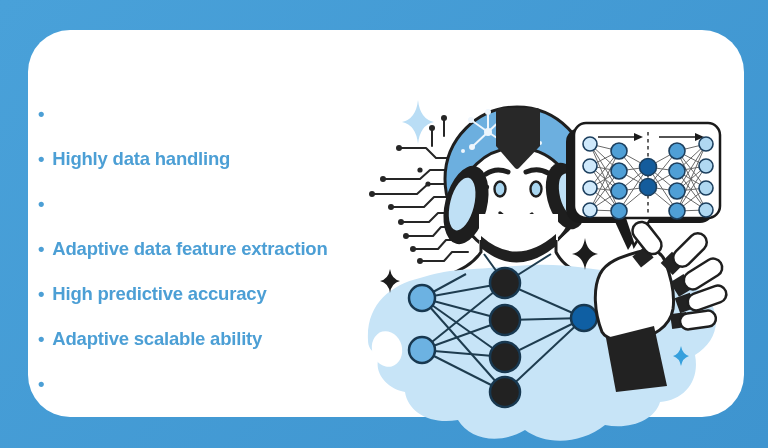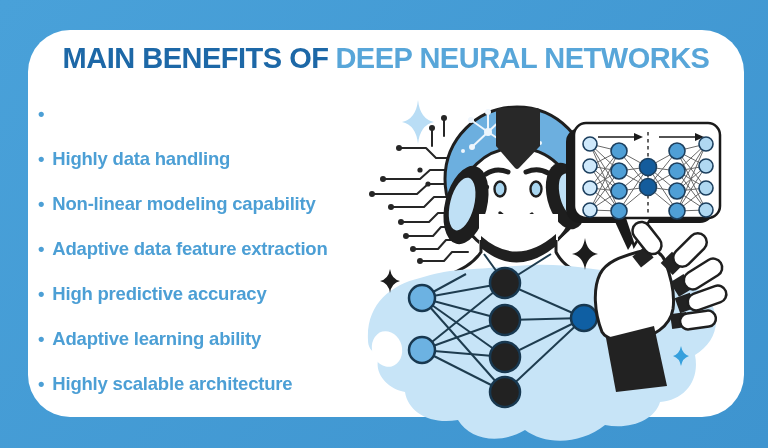--- a/index.html
+++ b/index.html
@@ -18,51 +18,46 @@
                letter-spacing:-0.2px;white-space:nowrap;}
   .benefits .bullet{margin-right:8px;}
   svg.illu{position:absolute;left:0;top:0;pointer-events:none;}
 </style>
 </head>
 <body>
 
 <div class="stage">
   <div class="card"></div>
 
-  <div class="title">
-    <span class="t-prefix">MAIN BENEFITS OF</span><span class="t-accent">DEEP NEURAL NETWORKS</span>
-  </div>
 
   <ul class="benefits">
     <li>
         <span class="bullet">•</span>
       </li>
     <li>
         <span class="bullet">•</span>
         <span>Highly data handling</span>
       </li>
     <li>
         <span class="bullet">•</span>
-        <span>Non-linear modeling capability</span>
       </li>
     <li>
         <span class="bullet">•</span>
         <span>Adaptive data feature extraction</span>
       </li>
     <li>
         <span class="bullet">•</span>
         <span>High predictive accuracy</span>
       </li>
     <li>
         <span class="bullet">•</span>
-        <span>Adaptive learning ability</span>
-      </li>
-    <li>
-        <span class="bullet">•</span>
-        <span>Highly scalable architecture</span>
+        <span>Adaptive scalable ability</span>
+      </li>
+    <li>
+        <span class="bullet">•</span>
       </li>
   </ul>
 
   <svg class="illu" width="768" height="448" viewBox="0 0 768 448">
 
     <g stroke="#262626" stroke-width="2" fill="none" stroke-linejoin="round" stroke-linecap="round">
       <path d="M454,158 L436,158 L426,148 L399,148"></path>
       <path d="M452,170 L430,170 L420,179 L383,179"></path>
       <path d="M453,184 L428,184 L417,194 L372,194"></path>
       <path d="M452,197 L434,197 L424,207 L391,207"></path>

